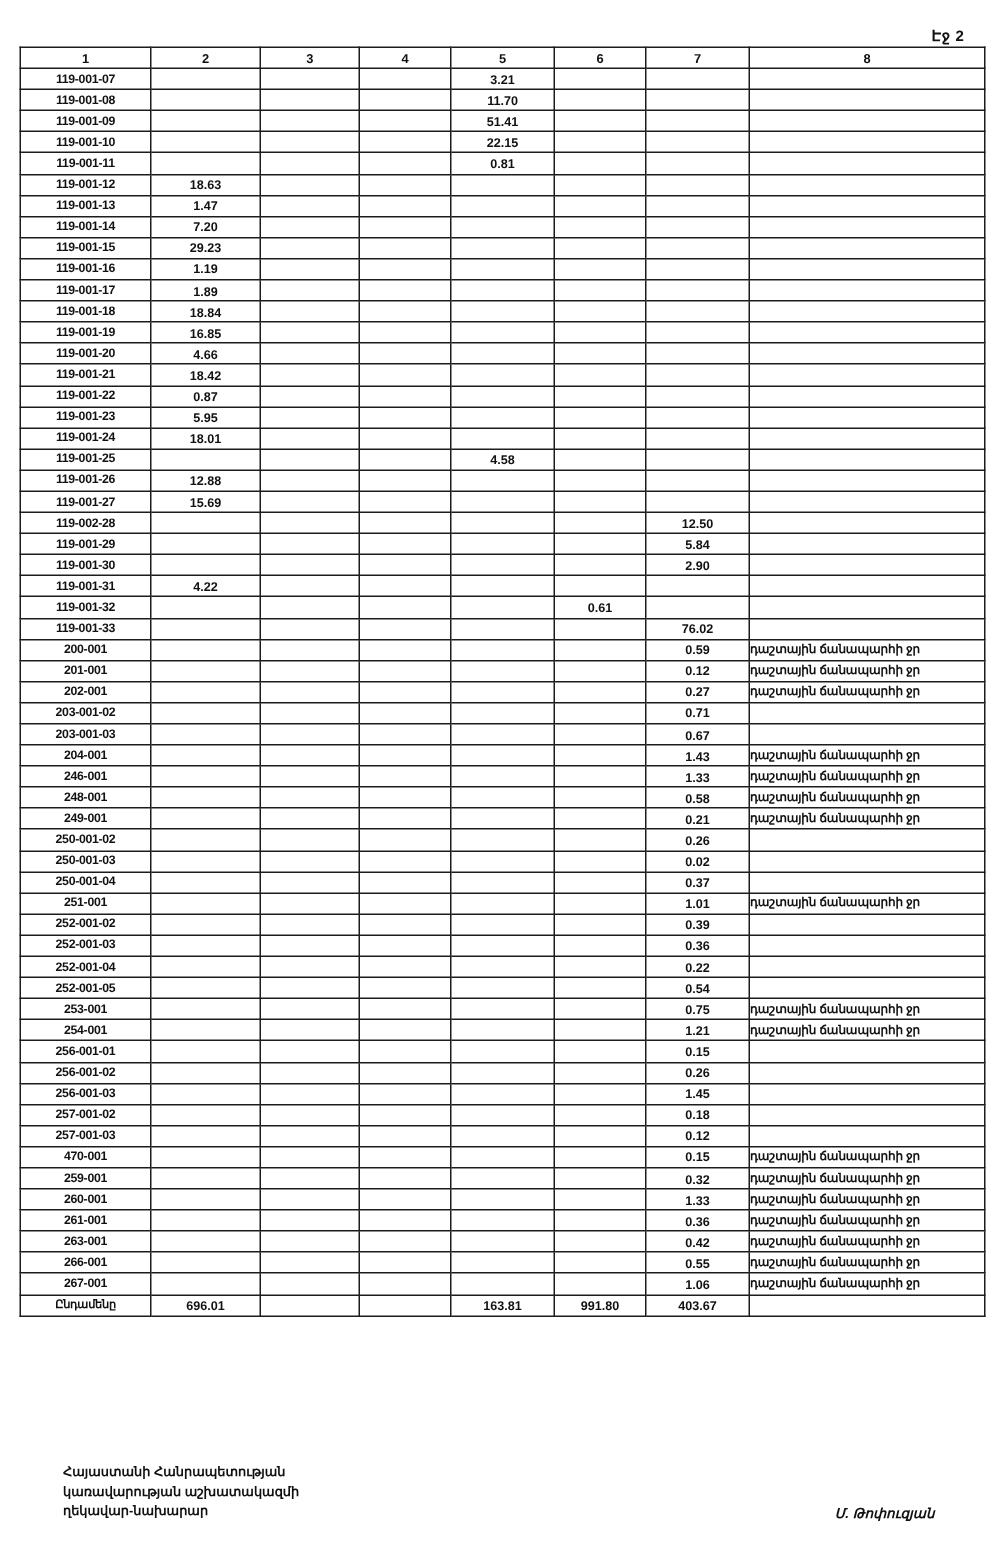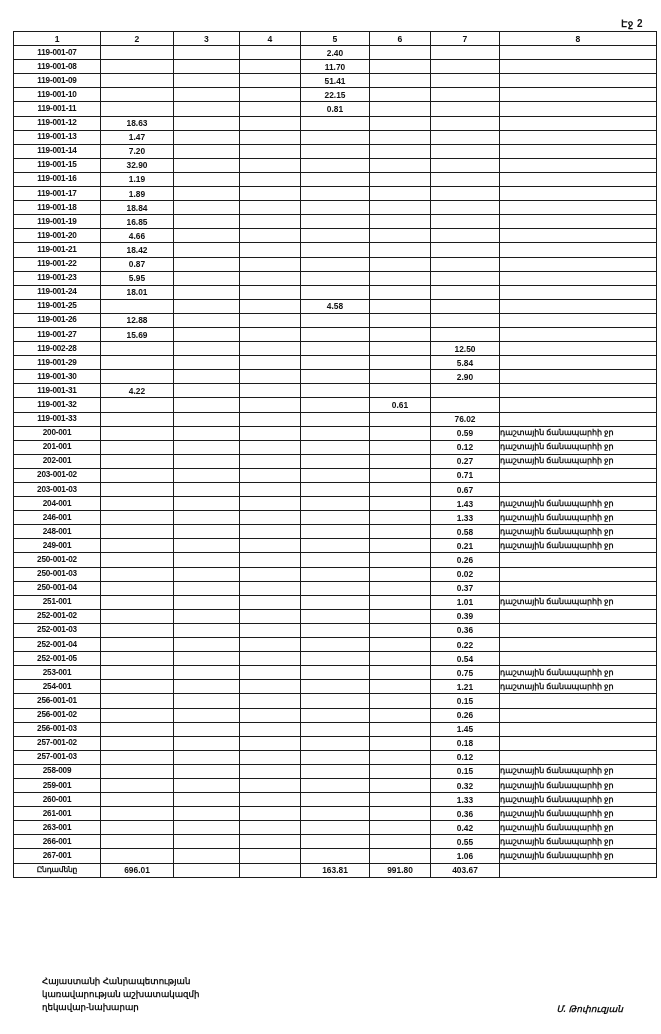--- a/index.html
+++ b/index.html
@@ -113,21 +113,21 @@
           <td class="c7">7</td>
           <td class="c8" style="text-align:center">8</td>
         </tr>
       </thead>
       <tbody id="table-body">
           <tr>
             <td class="c1">119-001-07</td>
             <td class="c2 num"></td>
             <td class="c3 num"></td>
             <td class="c4 num"></td>
-            <td class="c5 num">2.40</td>
+            <td class="c5 num">3.21</td>
             <td class="c6 num"></td>
             <td class="c7 num"></td>
             <td class="c8 note"></td>
           </tr>
           <tr>
             <td class="c1">119-001-08</td>
             <td class="c2 num"></td>
             <td class="c3 num"></td>
             <td class="c4 num"></td>
             <td class="c5 num">11.70</td>
@@ -190,21 +190,21 @@
             <td class="c2 num">7.20</td>
             <td class="c3 num"></td>
             <td class="c4 num"></td>
             <td class="c5 num"></td>
             <td class="c6 num"></td>
             <td class="c7 num"></td>
             <td class="c8 note"></td>
           </tr>
           <tr>
             <td class="c1">119-001-15</td>
-            <td class="c2 num">32.90</td>
+            <td class="c2 num">29.23</td>
             <td class="c3 num"></td>
             <td class="c4 num"></td>
             <td class="c5 num"></td>
             <td class="c6 num"></td>
             <td class="c7 num"></td>
             <td class="c8 note"></td>
           </tr>
           <tr>
             <td class="c1">119-001-16</td>
             <td class="c2 num">1.19</td>
@@ -619,21 +619,21 @@
             <td class="c1">257-001-03</td>
             <td class="c2 num"></td>
             <td class="c3 num"></td>
             <td class="c4 num"></td>
             <td class="c5 num"></td>
             <td class="c6 num"></td>
             <td class="c7 num">0.12</td>
             <td class="c8 note"></td>
           </tr>
           <tr>
-            <td class="c1">258-009</td>
+            <td class="c1">470-001</td>
             <td class="c2 num"></td>
             <td class="c3 num"></td>
             <td class="c4 num"></td>
             <td class="c5 num"></td>
             <td class="c6 num"></td>
             <td class="c7 num">0.15</td>
             <td class="c8 note">դաշտային ճանապարհի ջր</td>
           </tr>
           <tr>
             <td class="c1">259-001</td>

